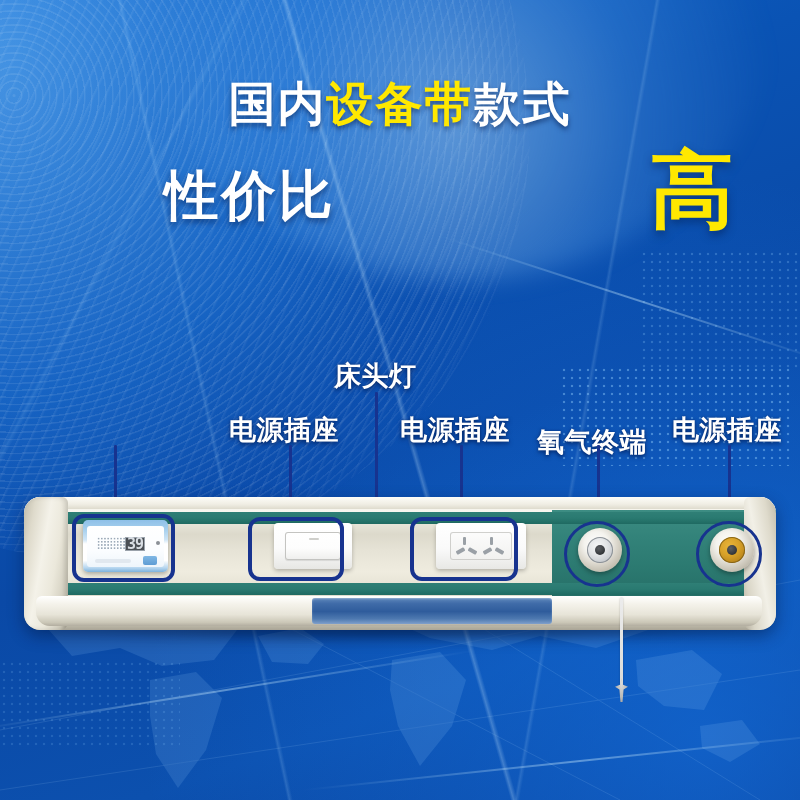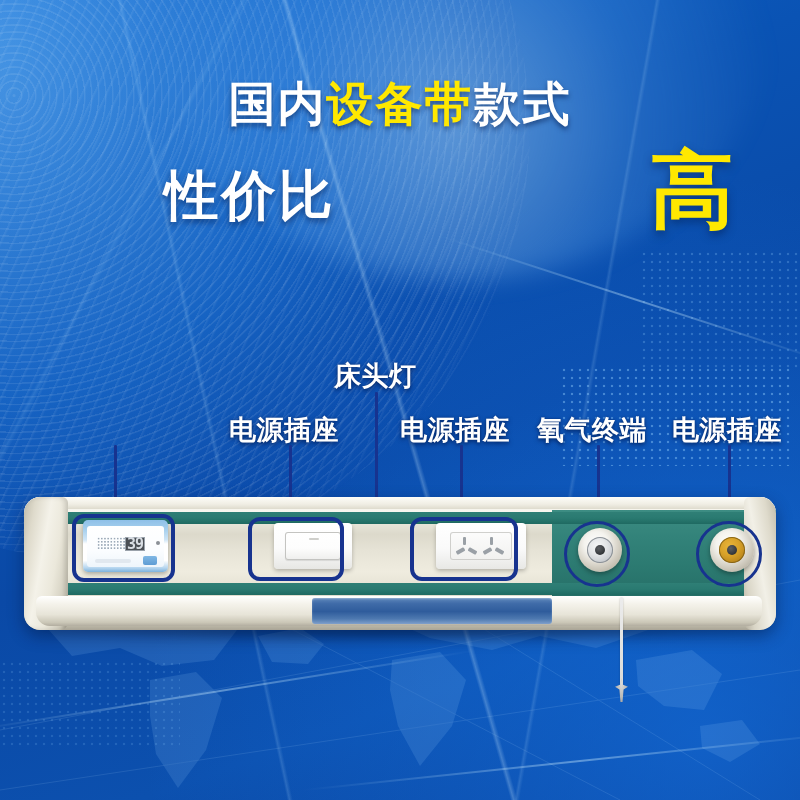--- a/index.html
+++ b/index.html
@@ -363,21 +363,21 @@
     <div class="headline"><span>国内</span><span class="hl-yellow">设备带</span><span>款式</span></div>
   </div>
   <div class="subline-wrap">
     <div class="subline">性价比</div>
   </div>
   <div class="big-gao">高</div>
 
   <div class="callout" style="left:229px; top:412px;">电源插座</div>
   <div class="callout" style="left:334px; top:358px;">床头灯</div>
   <div class="callout" style="left:400px; top:412px;">电源插座</div>
-  <div class="callout" style="left:537px; top:412px;">氧气终端</div>
+  <div class="callout" style="left:537px; top:424px;">氧气终端</div>
   <div class="callout" style="left:672px; top:412px;">电源插座</div>
 
   <div class="leader" style="left:114px; top:445px; height:76px;"></div>
   <div class="leader" style="left:289px; top:445px; height:78px;"></div>
   <div class="leader" style="left:375px; top:392px; height:214px;"></div>
   <div class="leader" style="left:460px; top:445px; height:78px;"></div>
   <div class="leader" style="left:597px; top:445px; height:87px;"></div>
   <div class="leader" style="left:728px; top:445px; height:87px;"></div>
 
   <div class="panel-shadow"></div>

